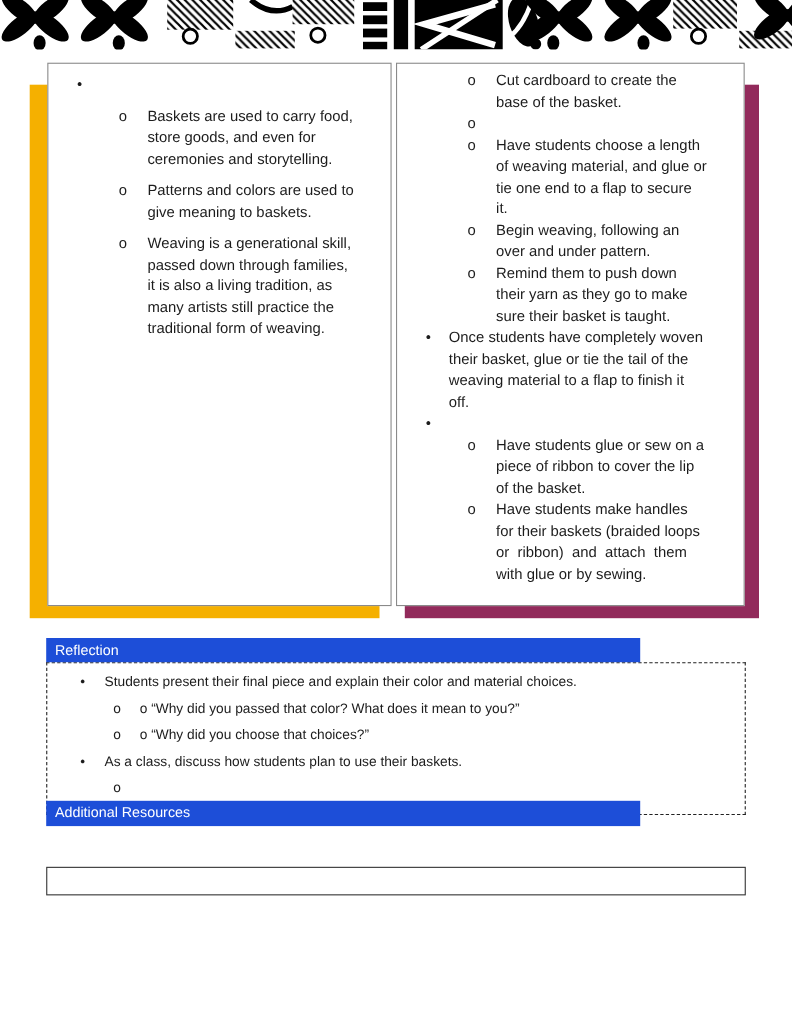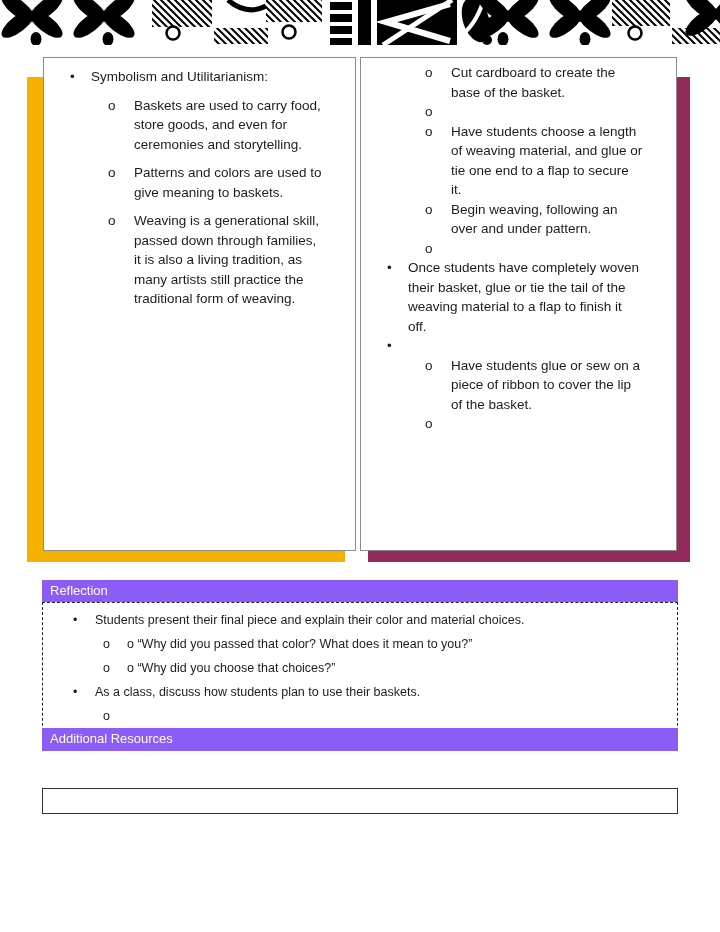--- a/index.html
+++ b/index.html
@@ -23,21 +23,21 @@
   .col-left  .li { margin-bottom:9px; }
   .col-right .li { margin-bottom:0; }
   .col .level1 { padding-left:26px; }
   .col .level1 > .marker { width:21px; flex:none; }
   .col .level2 { padding-left:64px; }
   .col .level2 > .marker { width:26px; flex:none; }
   .txt { white-space:pre-wrap; flex:1; padding-right:6px; }
   .marker { flex:none; }
 
   
-  .bar { position:absolute; left:42px; width:636px; background:#8b5cf6; color:#ffffff; font-size:13px; line-height:22px; padding-left:8px; box-sizing:border-box; z-index:2; }
+  .bar { position:absolute; left:42px; width:540px; background:#1d4ed8; color:#ffffff; font-size:13px; line-height:22px; padding-left:8px; box-sizing:border-box; z-index:2; }
   .bar-reflection { top:580px; height:22px; }
   .bar-resources  { top:728px; height:23px; font-weight:normal; }
 
   .reflection-box { position:absolute; left:42px; top:602px; width:636px; height:139px; border:1px dashed #222; box-sizing:border-box; background:#fff; font-size:12.5px; line-height:15px; padding-top:10px; }
   .reflection-box .li { margin-bottom:9px; }
   .reflection-box .level1 { padding-left:30px; }
   .reflection-box .level1 > .marker { width:22px; flex:none; }
   .reflection-box .level2 { padding-left:60px; }
   .reflection-box .level2 > .marker { width:24px; flex:none; }
 
@@ -93,21 +93,20 @@
       <use href="#flower" x="716" y="14"></use>
     </g>
   </svg>
 
   <div class="shadow-yellow"></div>
   <div class="shadow-maroon"></div>
 
   <div class="col col-left">
       <div class="li level1">
         <span class="marker">•</span>
-        <span class="txt">Symbolism and Utilitarianism:</span>
       </div>
       <div class="li level2">
         <span class="marker">o</span>
         <span class="txt">Baskets are used to carry food,
 store goods, and even for
 ceremonies and storytelling.</span>
       </div>
       <div class="li level2">
         <span class="marker">o</span>
         <span class="txt">Patterns and colors are used to
@@ -139,39 +138,46 @@
 tie one end to a flap to secure
 it.</span>
       </div>
       <div class="li level2">
         <span class="marker">o</span>
         <span class="txt">Begin weaving, following an
 over and under pattern.</span>
       </div>
       <div class="li level2">
         <span class="marker">o</span>
+        <span class="txt">Remind them to push down
+their yarn as they go to make
+sure their basket is taught.</span>
       </div>
       <div class="li level1">
         <span class="marker">•</span>
         <span class="txt">Once students have completely woven
 their basket, glue or tie the tail of the
 weaving material to a flap to finish it
 off.</span>
       </div>
       <div class="li level1">
         <span class="marker">•</span>
       </div>
       <div class="li level2">
         <span class="marker">o</span>
         <span class="txt">Have students glue or sew on a
 piece of ribbon to cover the lip
 of the basket.</span>
       </div>
       <div class="li level2">
         <span class="marker">o</span>
+        <span class="txt">Have students make handles
+for their baskets (braided loops
+or  ribbon)  and  attach  them
+with glue or by sewing.</span>
       </div>
     </div>
 
   <div class="bar bar-reflection">Reflection</div>
 
   <div class="reflection-box">
       <div class="li level1">
         <span class="marker">•</span>
         <span class="txt">Students present their final piece and explain their color and material choices.</span>
       </div>

